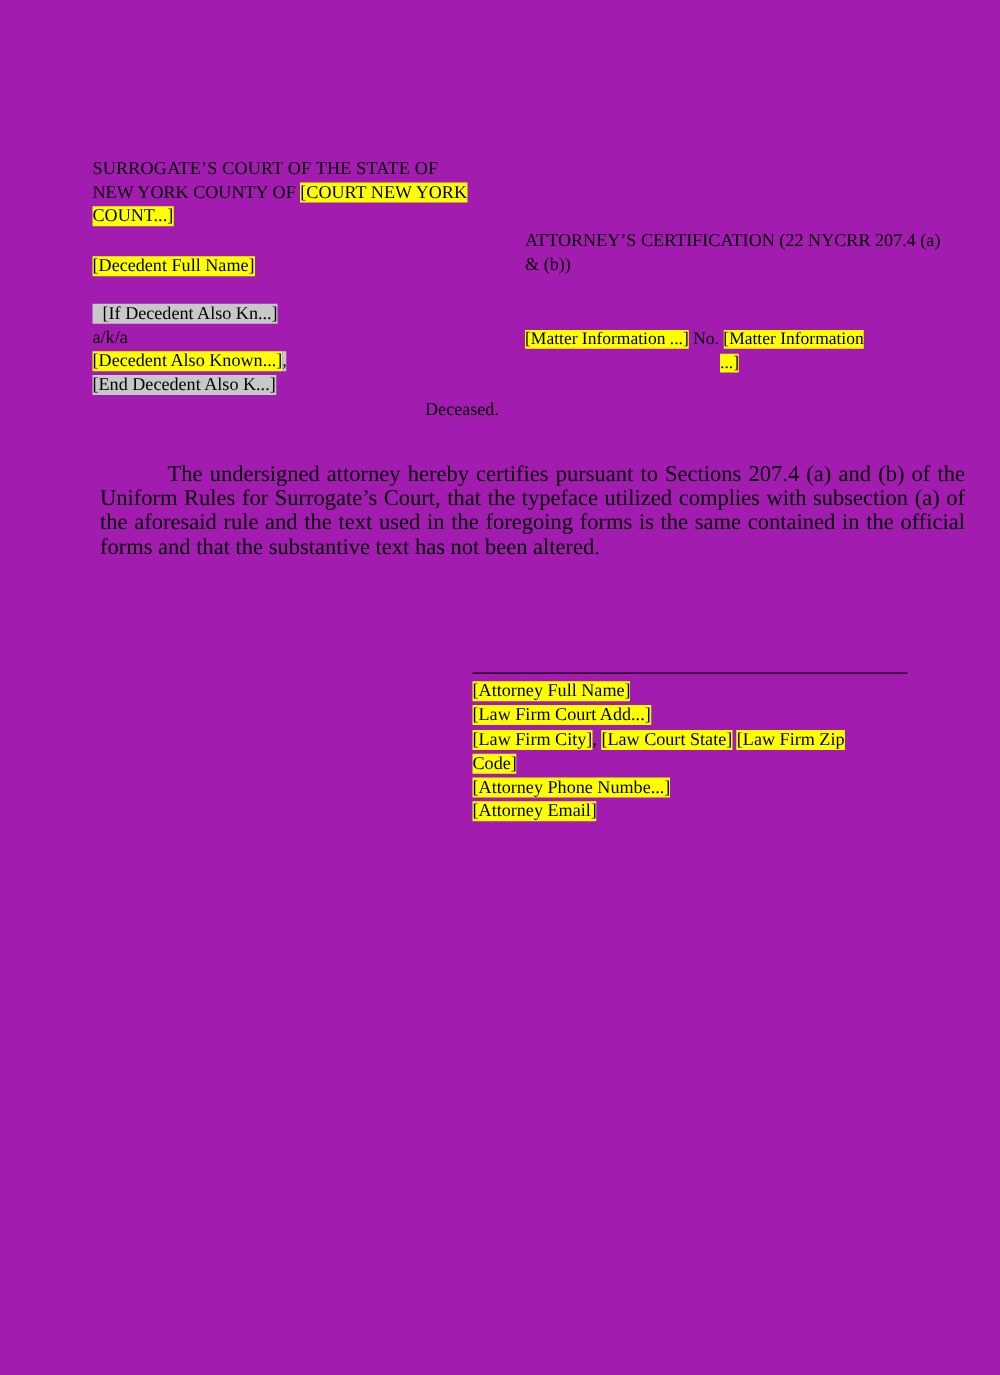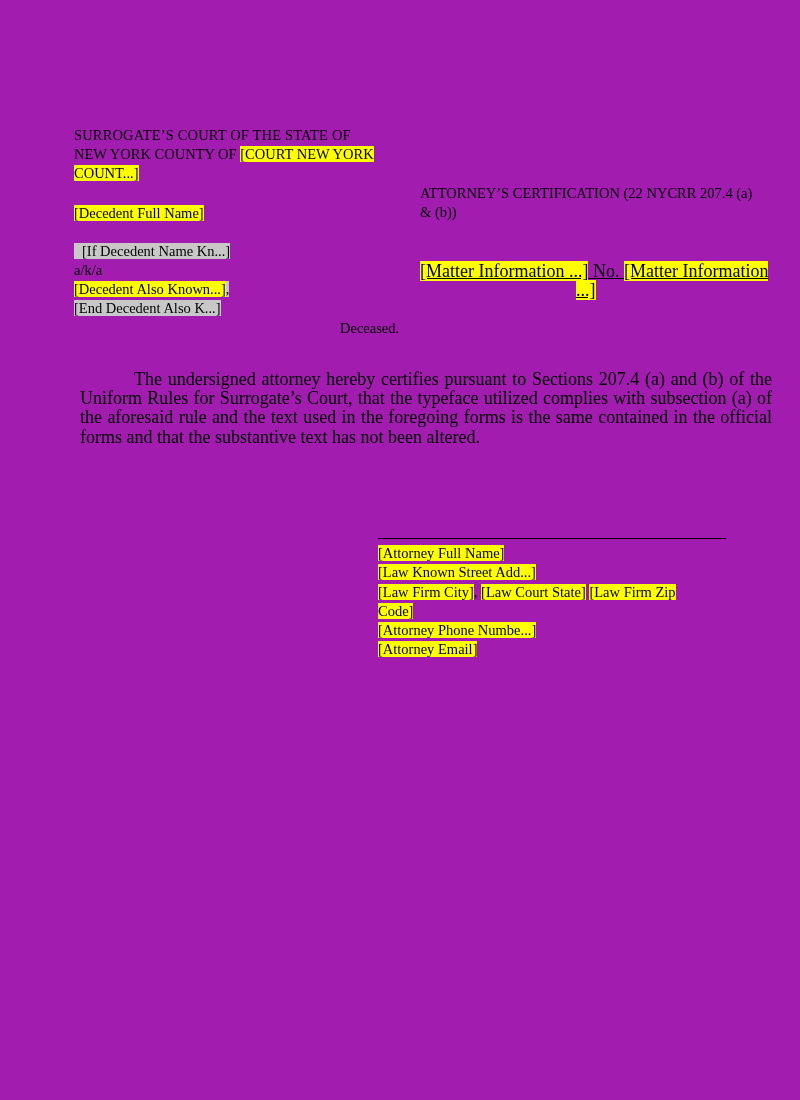--- a/index.html
+++ b/index.html
@@ -67,23 +67,22 @@
     top: 184px;
     width: 340px;
     font-size: 14.5px;
     line-height: 19px;
   }
   .matter-line {
     position: absolute;
     left: 420px;
     top: 262px;
     width: 350px;
-    font-size: 18px;
+    font-size: 14px;
     line-height: 19px;
-    text-decoration: underline;
   }
   .deceased {
     position: absolute;
     left: 340px;
     top: 320px;
     font-size: 14.5px;
   }
   .body-para {
     position: absolute;
     left: 80px;
@@ -122,41 +121,41 @@
 <div class="page">
 
   <div class="caption">
     <span class="line caption-court">SURROGATE’S COURT OF THE STATE OF</span>
     <span class="line"><span>NEW YORK COUNTY OF </span><span class="hl">[COURT NEW YORK COUNT...]</span></span>
   </div>
 
   <div class="decedent-block">
     <span class="row"><span class="hl">[Decedent  Full Name]</span></span>
     <span class="row spacer-row"></span>
-    <span class="row"><span class="gray indent-gray">[If Decedent  Name Kn...]</span></span>
+    <span class="row"><span class="gray indent-gray">[If Decedent  Also Kn...]</span></span>
     <span class="row">a/k/a</span>
     <span class="row"><span class="hl">[Decedent  Also Known...]</span><span class="gray">,</span></span>
     <span class="row"><span class="gray">[End Decedent  Also K...]</span></span>
   </div>
 
   <div class="right-title">
     <span class="line">ATTORNEY’S CERTIFICATION</span>
     <span class="line">(22 NYCRR 207.4 (a) &amp; (b))</span>
   </div>
 
   <div class="matter-line"><span class="hl">[Matter Information  ...]</span> <span>No.</span> <span class="hl">[Matter Information</span><br><span class="hl" style="margin-left:156px;">...]</span></div>
 
   <div class="deceased">Deceased.</div>
 
   <div class="body-para"><span class="indent"></span><span>The undersigned attorney hereby certifies pursuant to Sections 207.4 (a) and (b) of the Uniform Rules for Surrogate’s Court, that the typeface utilized complies with subsection (a) of the aforesaid rule and the text used in the foregoing forms is the same contained in the official forms and that the substantive text has not been altered.</span></div>
 
   <div class="sig-rule"></div>
 
   <div class="sig-block">
     <span class="row"><span class="hl">[Attorney Full Name]</span></span>
-    <span class="row"><span class="hl">[Law Known  Street Add...]</span></span>
+    <span class="row"><span class="hl">[Law Firm  Court Add...]</span></span>
     <span class="row"><span class="hl">[Law Firm  City]</span><span>,</span> <span class="hl">[Law Court  State]</span> <span class="hl">[Law Firm  Zip</span></span>
     <span class="row"><span class="hl">Code]</span></span>
     <span class="row"><span class="hl">[Attorney Phone Numbe...]</span></span>
     <span class="row"><span class="hl">[Attorney Email]</span></span>
   </div>
 
 </div>
 
 </body></html>

